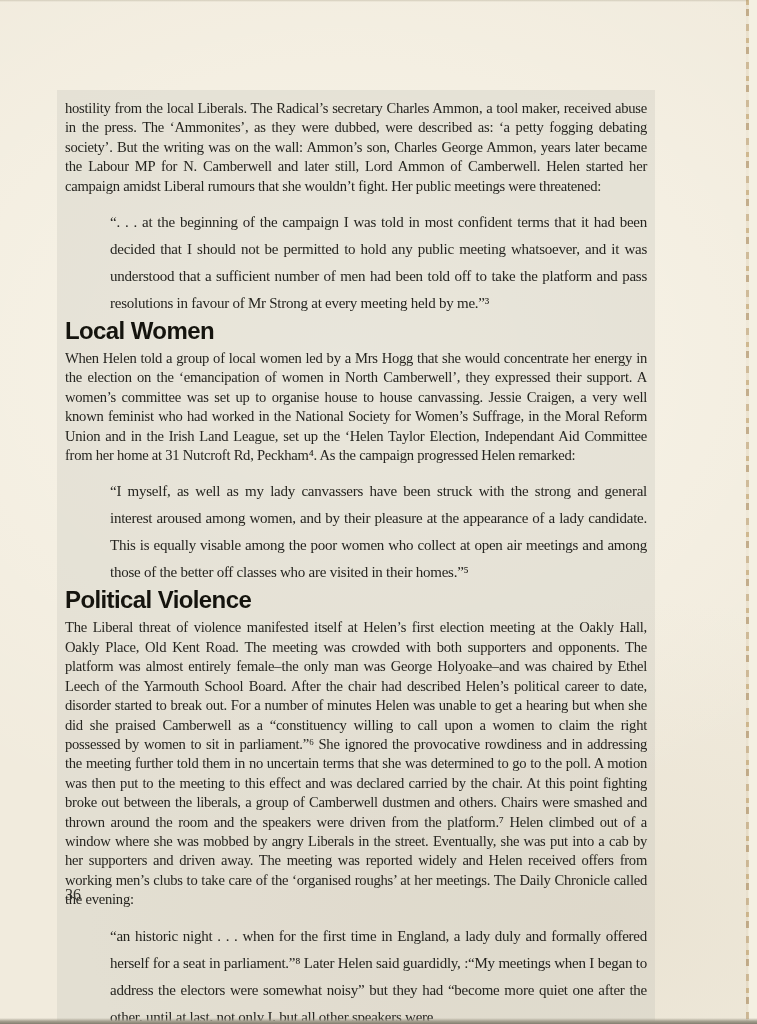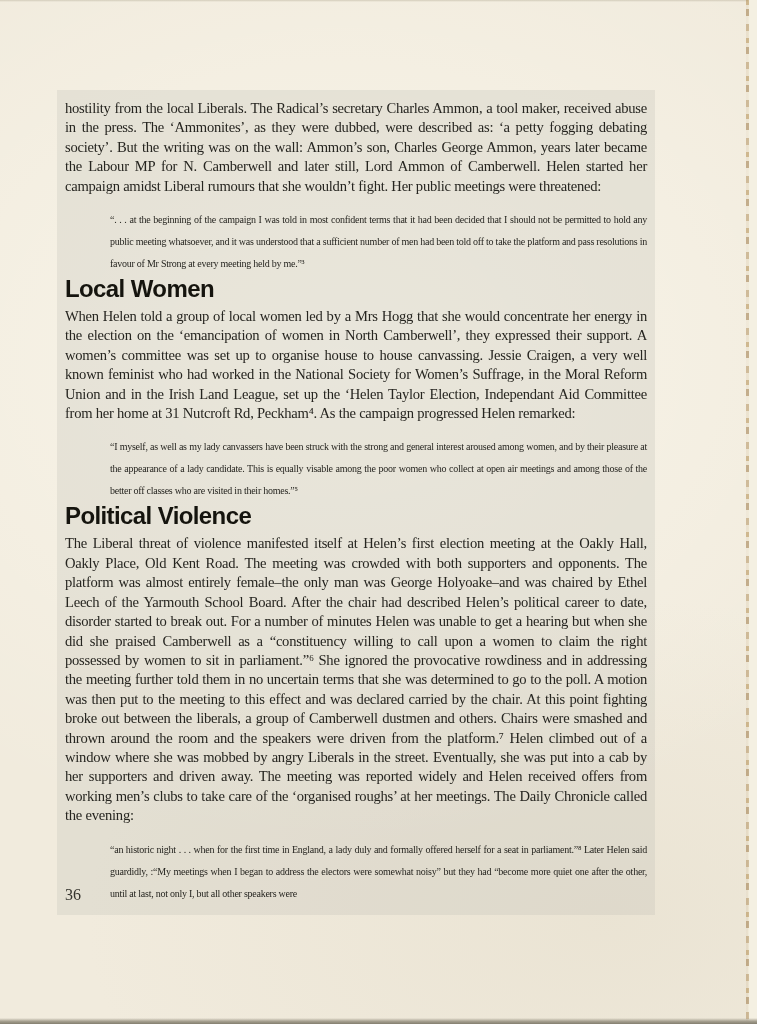--- a/index.html
+++ b/index.html
@@ -49,22 +49,22 @@
     background: rgba(186,184,176,0.24);
     color: #262520;
   }
   .body-text {
     font-size: 14.6px;
     line-height: 19.4px;
     letter-spacing: -0.25px;
     text-align: justify;
   }
   .quote-block {
-    font-size: 10px;
-    line-height: 22px;
+    font-size: 15px;
+    line-height: 27px;
     letter-spacing: -0.25px;
     text-align: justify;
     margin-left: 45px;
     margin-top: 13px;
   }
   .section-heading {
     font-family: "Liberation Sans", sans-serif;
     font-weight: bold;
     font-size: 24px;
     line-height: 28px;

